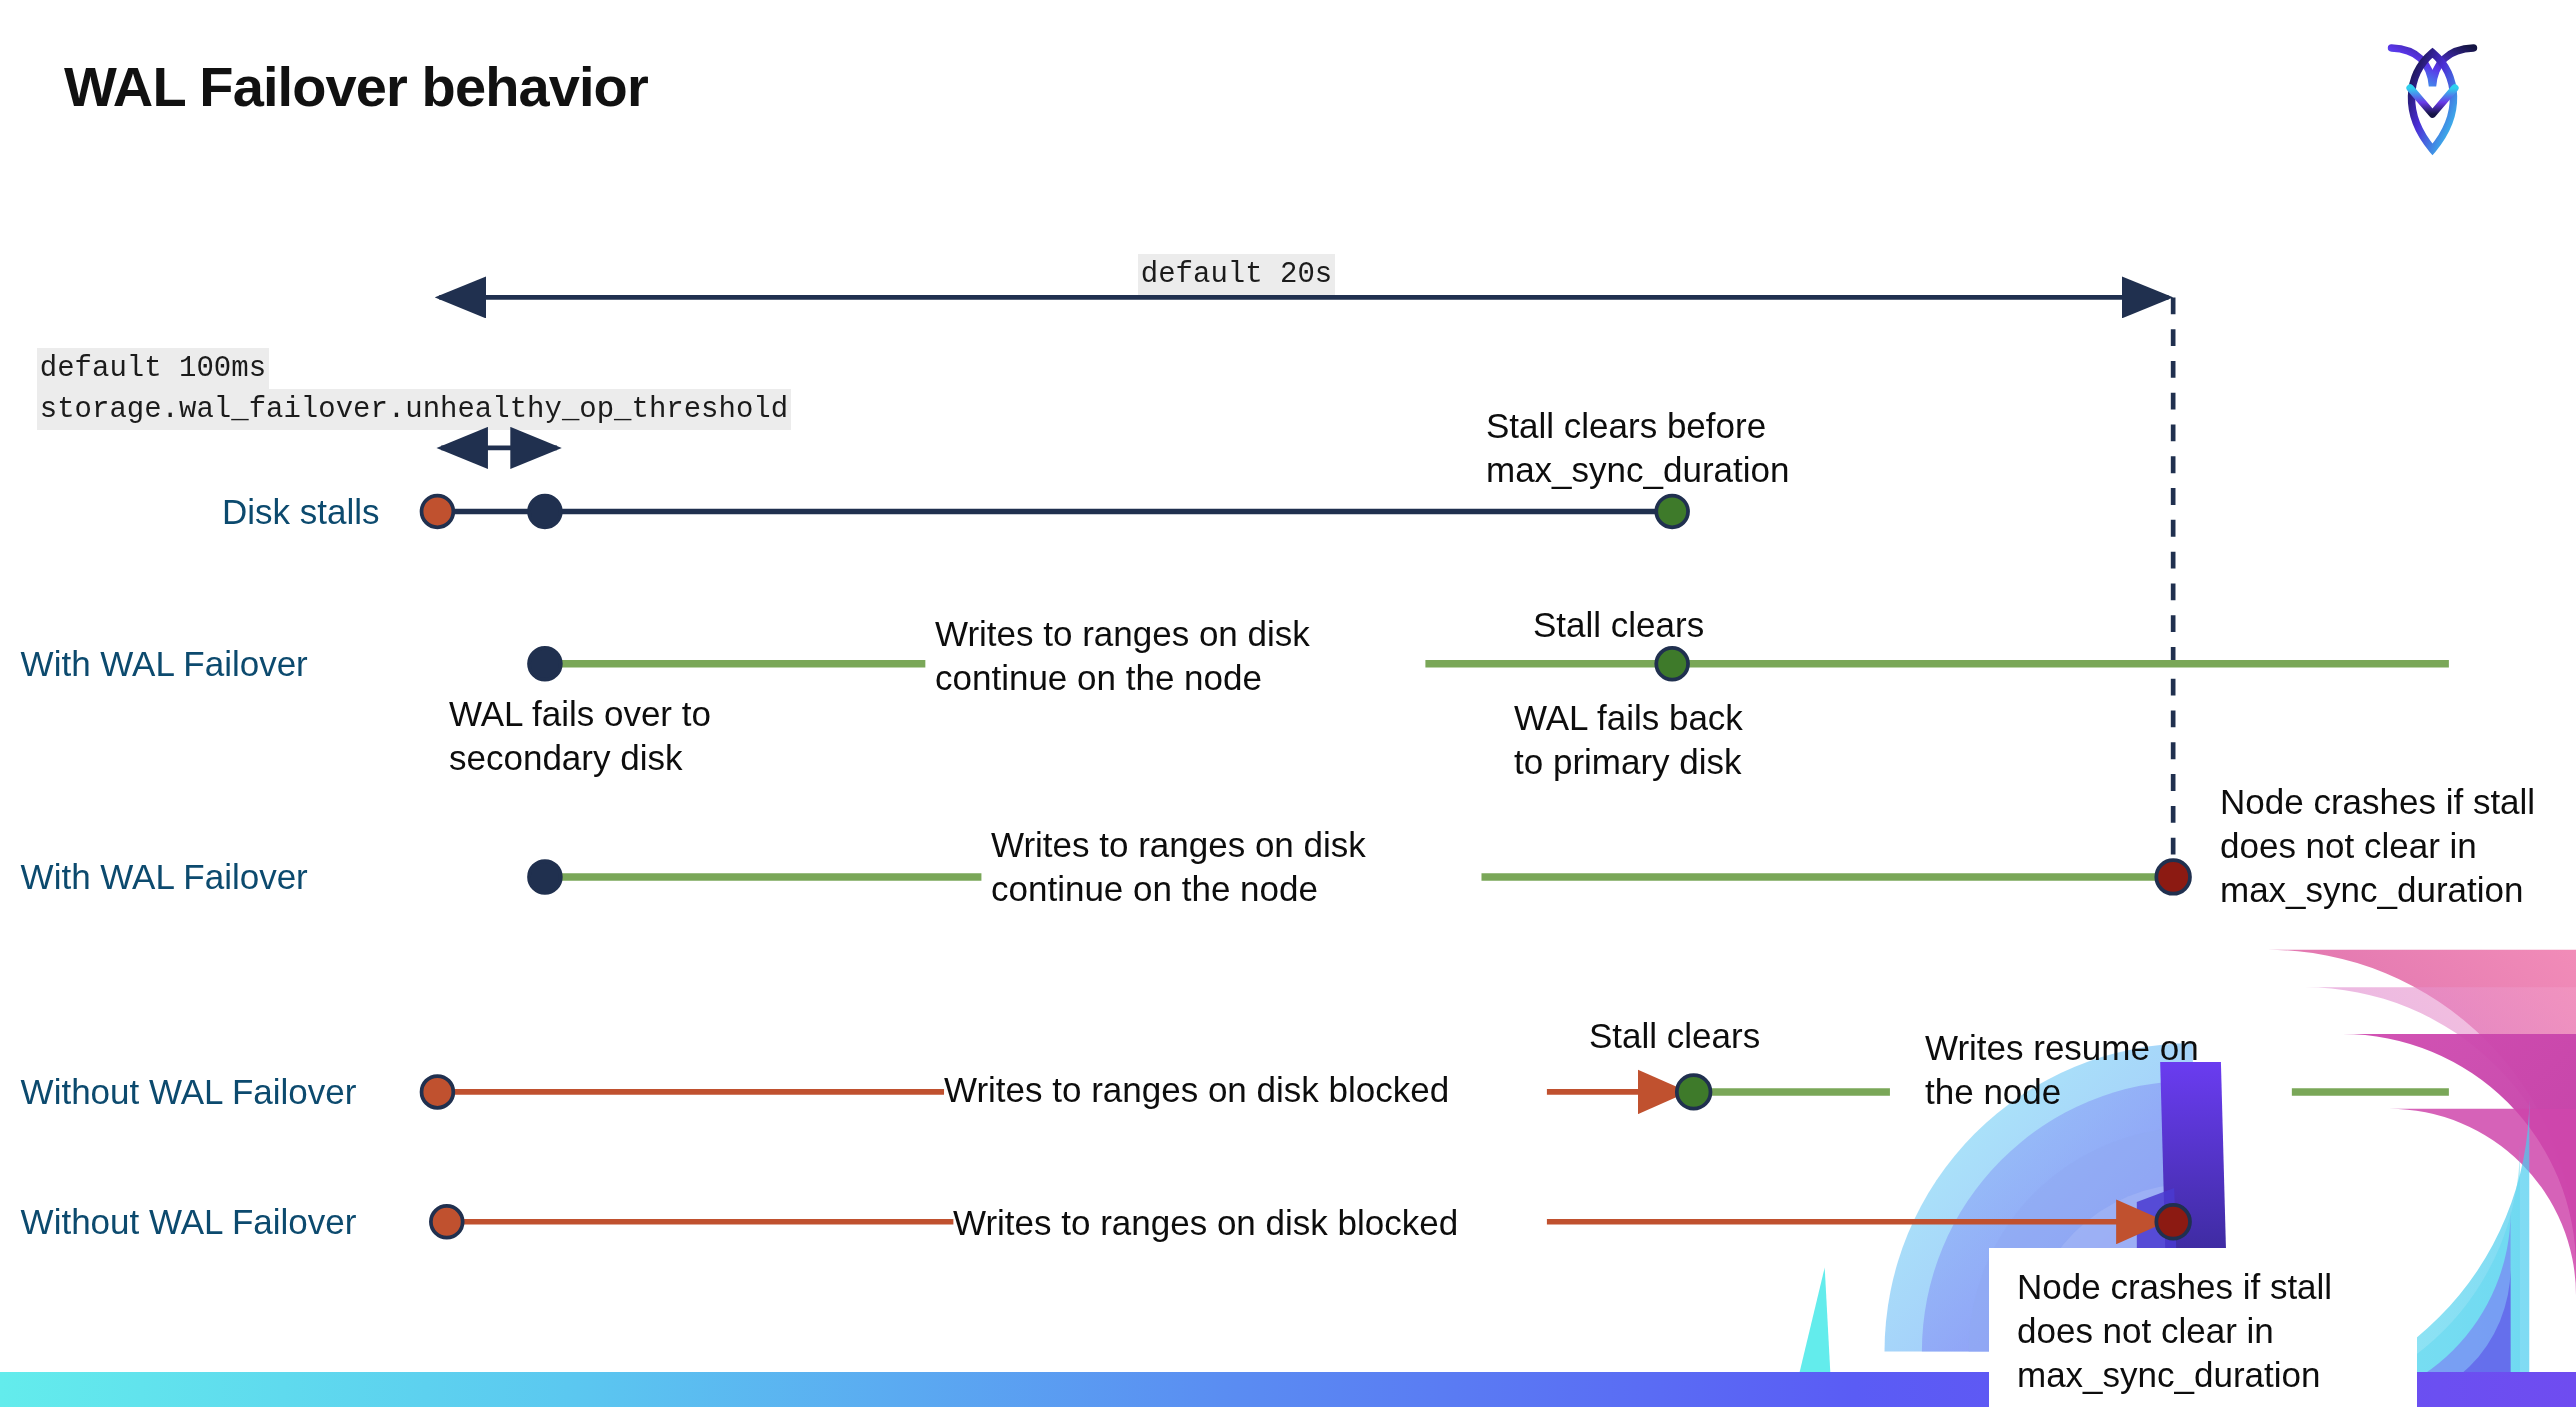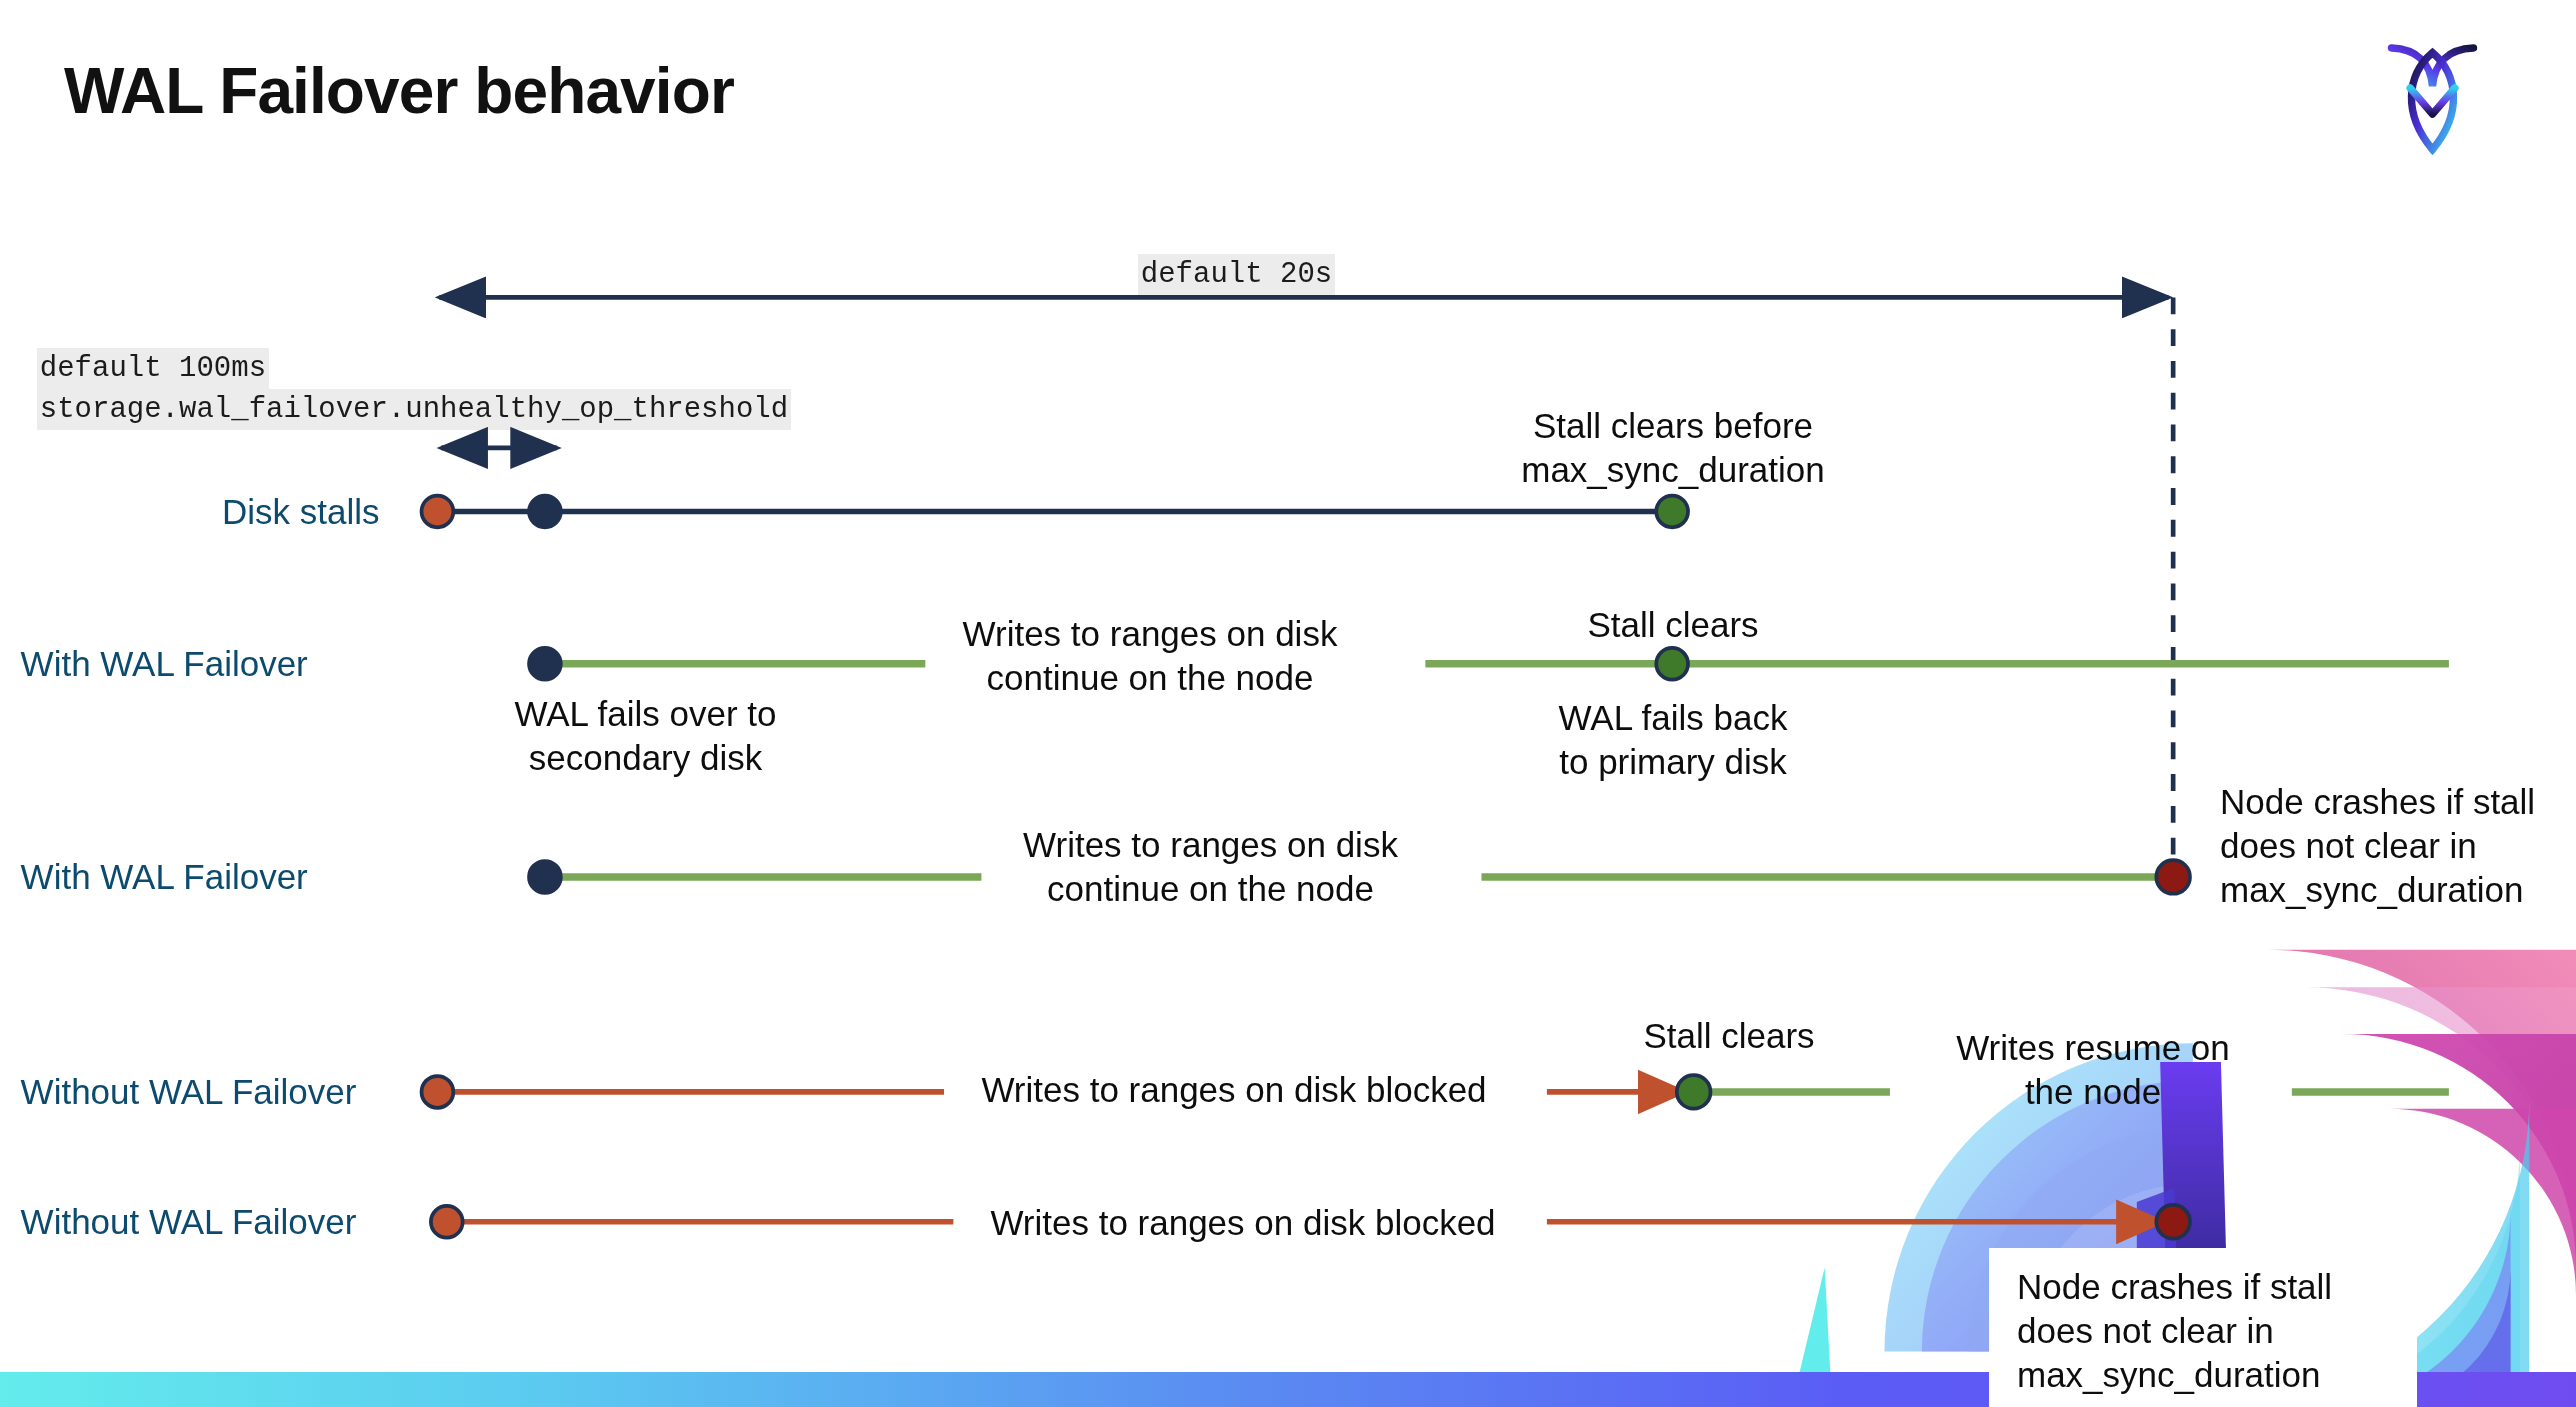--- a/index.html
+++ b/index.html
@@ -34,21 +34,21 @@
     width: 2576px;
     height: 36px;
     background: linear-gradient(90deg, #63ecec 0%, #5bc8f0 22%, #5a8cf2 48%, #5a5cf5 72%, #6f4cf0 100%);
   }
 
   
   .title {
     position: absolute;
     left: 64px;
     top: 54px;
-    font-size: 64px;
+    font-size: 56px;
     font-weight: bold;
     letter-spacing: -0.9px;
     color: #111111;
     white-space: nowrap;
   }
   .logo {
     position: absolute;
     right: 93px;
     top: 34px;
     width: 101px;
@@ -82,21 +82,21 @@
 
   
   .lbl {
     position: absolute;
     font-family: "Liberation Sans", sans-serif;
     font-size: 35px;
     line-height: 44px;
     color: #0d0d0d;
     white-space: pre-line;
   }
-  .lbl.center { text-align: center; }
+  .lbl.center { }
   .lbl.left   { text-align: left; }
 
   .rowlabel {
     position: absolute;
     font-size: 35px;
     line-height: 41px;
     color: #0c4a6e;
     white-space: nowrap;
   }
 

